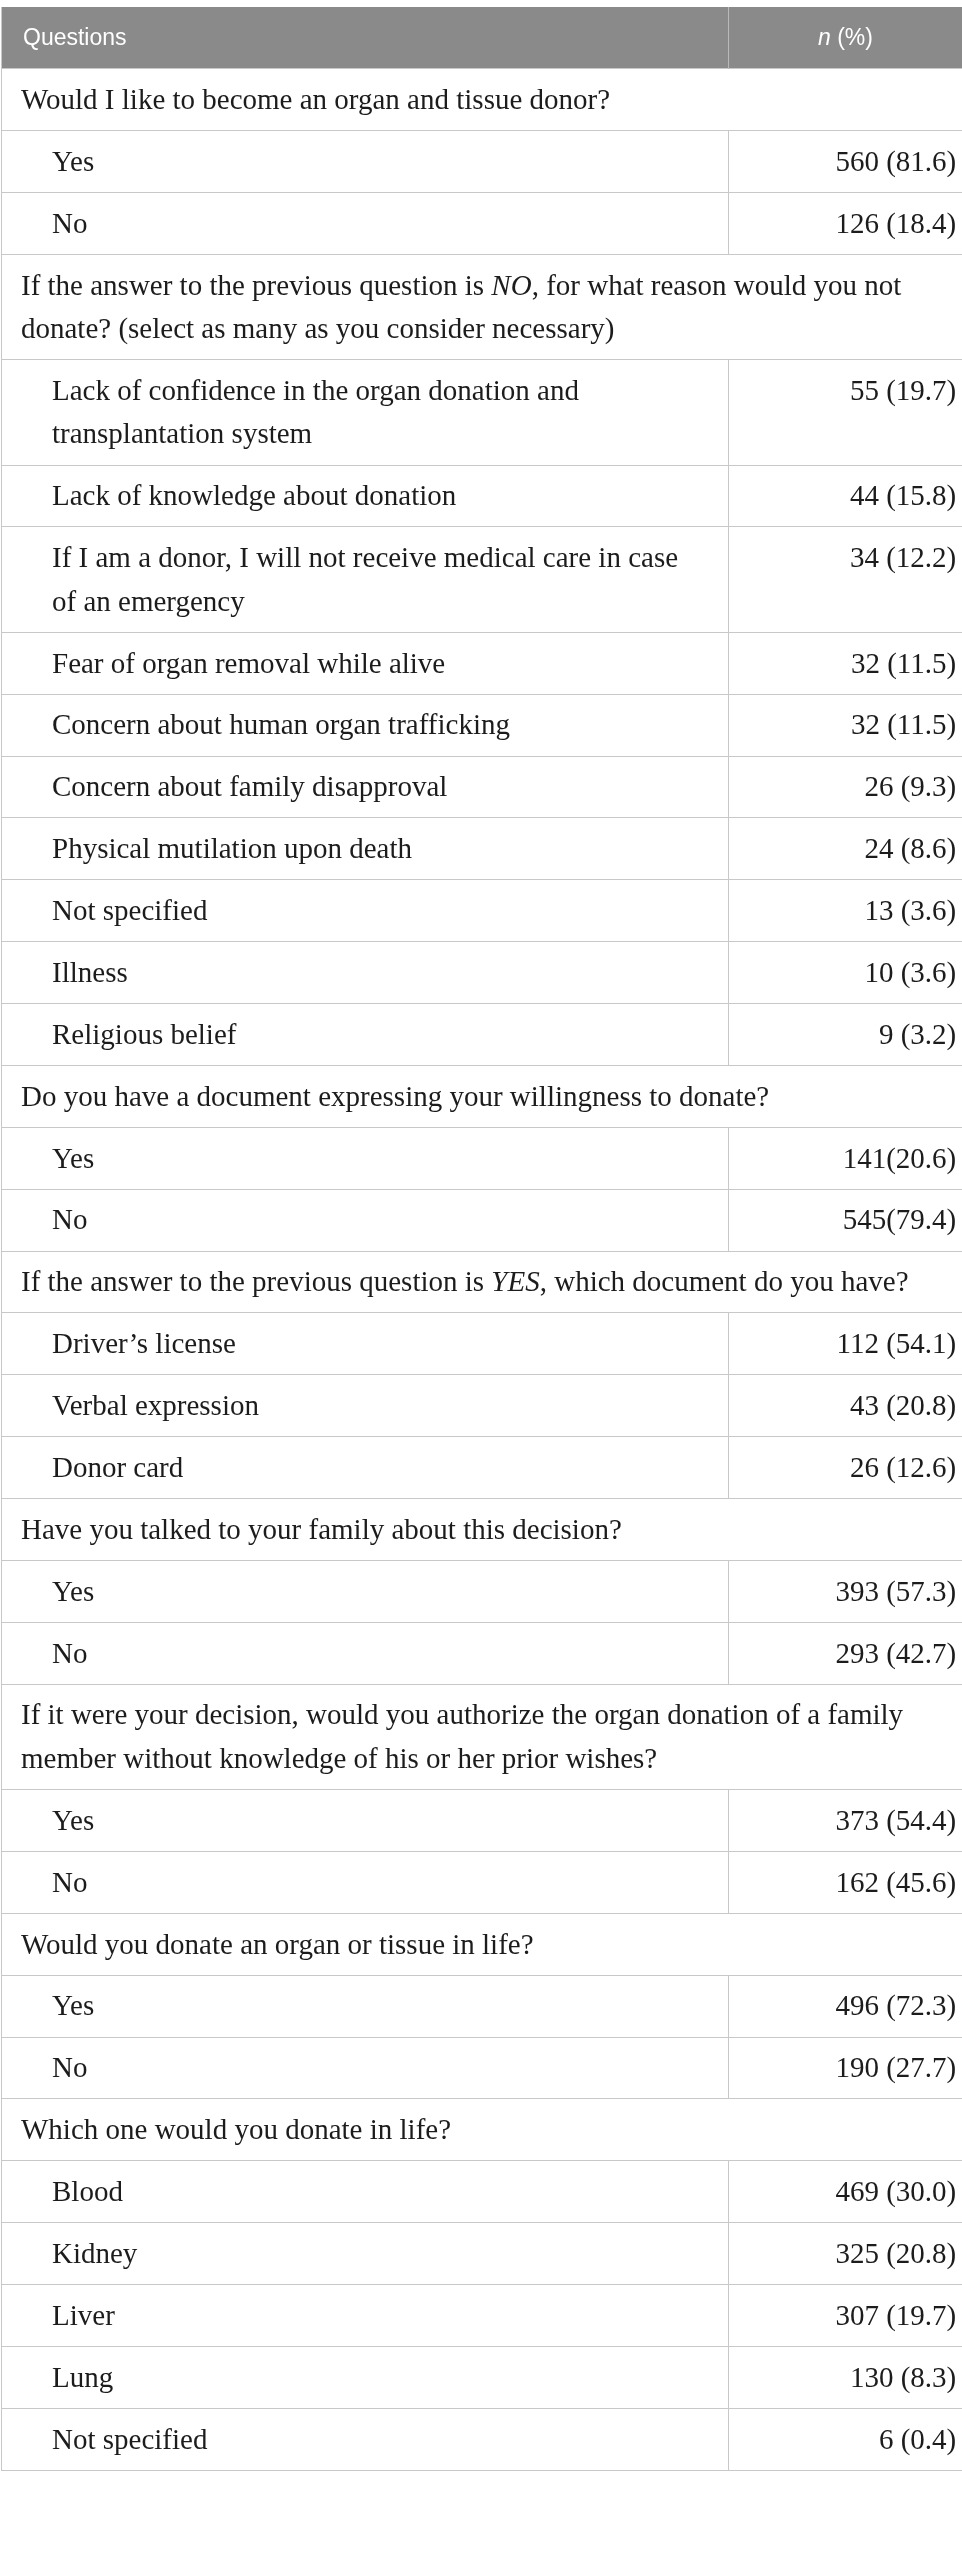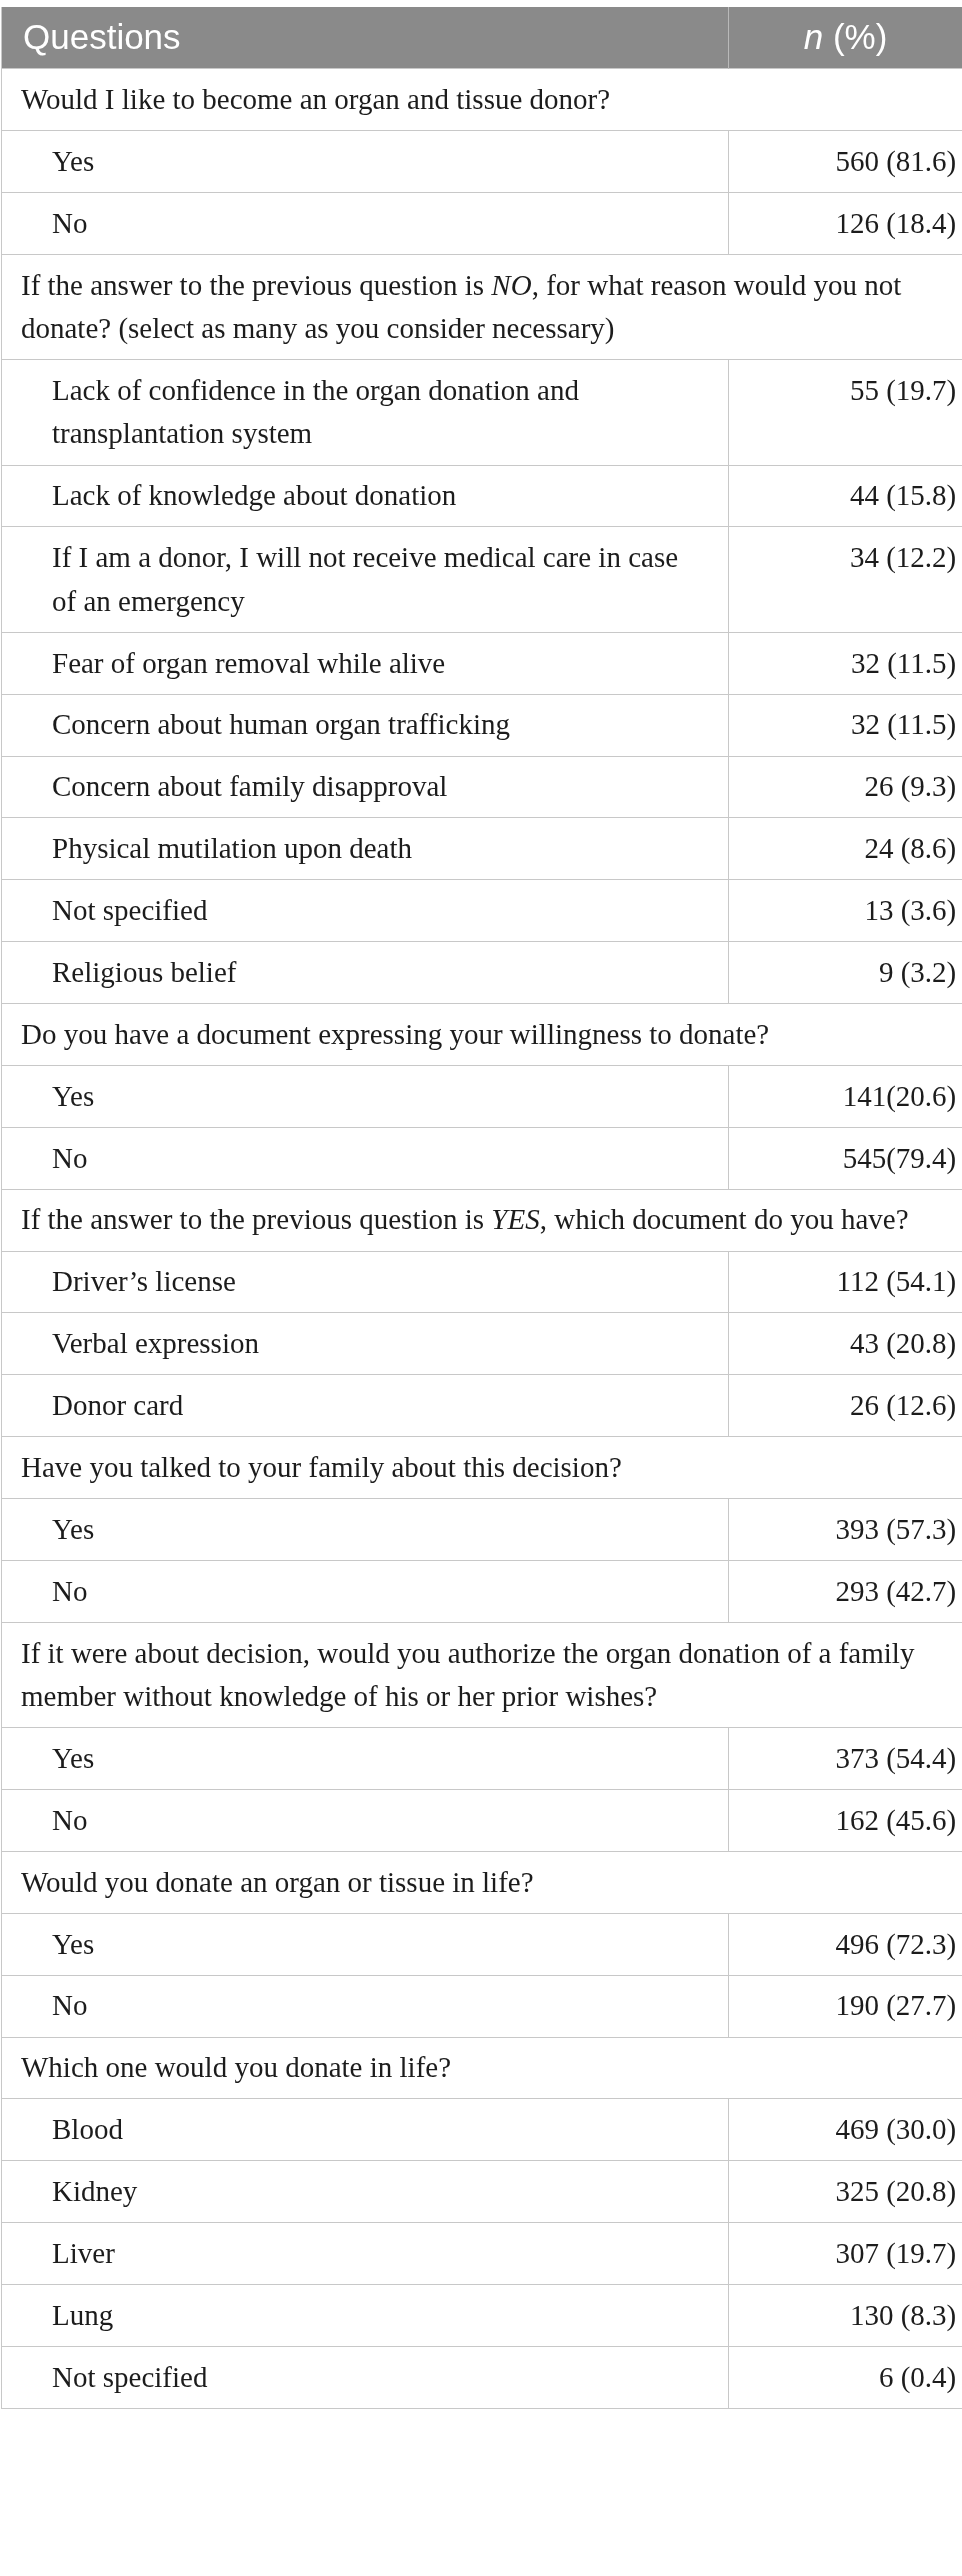--- a/index.html
+++ b/index.html
@@ -35,21 +35,21 @@
     border-bottom: 1.9px solid var(--border);
   }
   col.col-questions { width: 727px; }
   col.col-values { width: 234px; }
 
   thead th {
     background: var(--header-bg);
     color: var(--header-text);
     font-family: "Liberation Sans", "DejaVu Sans", sans-serif;
     font-weight: normal;
-    font-size: 35px;
+    font-size: 23px;
     height: 62px;
     padding: 0;
     vertical-align: middle;
   }
   th.col-q {
     text-align: left;
     padding-left: 21px;
   }
   th.col-v {
     text-align: center;
@@ -132,20 +132,24 @@
         </tr>
         <tr class="answer-row">
           <td class="answer-label">Physical mutilation upon death</td>
           <td class="answer-value">24 (8.6)</td>
         </tr>
         <tr class="answer-row">
           <td class="answer-label">Not specified</td>
           <td class="answer-value">13 (3.6)</td>
         </tr>
         <tr class="answer-row">
+          <td class="answer-label">Illness</td>
+          <td class="answer-value">10 (3.6)</td>
+        </tr>
+        <tr class="answer-row">
           <td class="answer-label">Religious belief</td>
           <td class="answer-value">9 (3.2)</td>
         </tr>
         <tr class="question-row">
           <td colspan="2"><span>Do you have a document expressing your willingness to donate?</span></td>
         </tr>
         <tr class="answer-row">
           <td class="answer-label">Yes</td>
           <td class="answer-value">141(20.6)</td>
         </tr>
@@ -173,21 +177,21 @@
         </tr>
         <tr class="answer-row">
           <td class="answer-label">Yes</td>
           <td class="answer-value">393 (57.3)</td>
         </tr>
         <tr class="answer-row">
           <td class="answer-label">No</td>
           <td class="answer-value">293 (42.7)</td>
         </tr>
         <tr class="question-row">
-          <td colspan="2"><span>If it were about decision, would you authorize the organ donation of a family member without knowledge of his or her prior wishes?</span></td>
+          <td colspan="2"><span>If it were your decision, would you authorize the organ donation of a family member without knowledge of his or her prior wishes?</span></td>
         </tr>
         <tr class="answer-row">
           <td class="answer-label">Yes</td>
           <td class="answer-value">373 (54.4)</td>
         </tr>
         <tr class="answer-row">
           <td class="answer-label">No</td>
           <td class="answer-value">162 (45.6)</td>
         </tr>
         <tr class="question-row">

